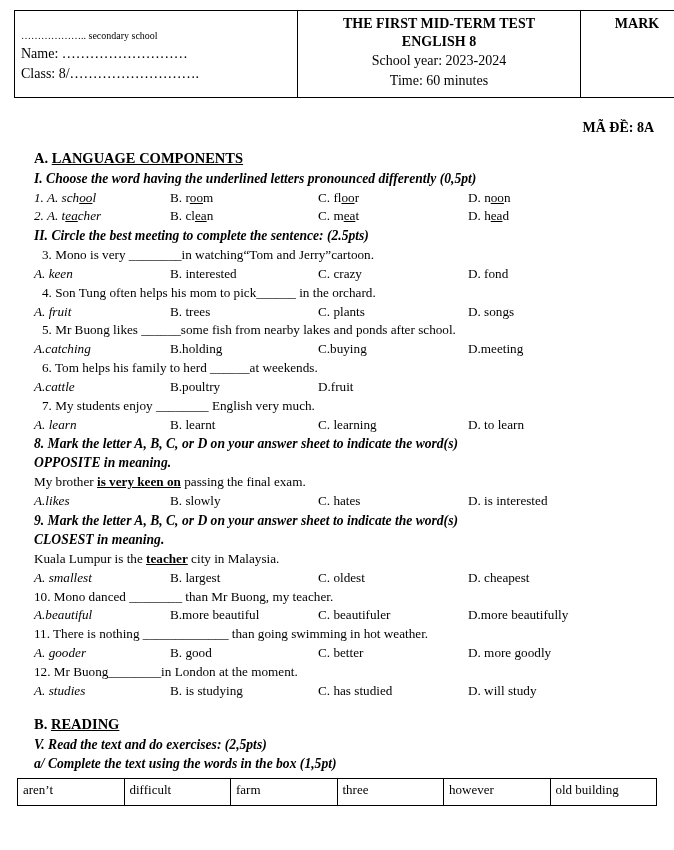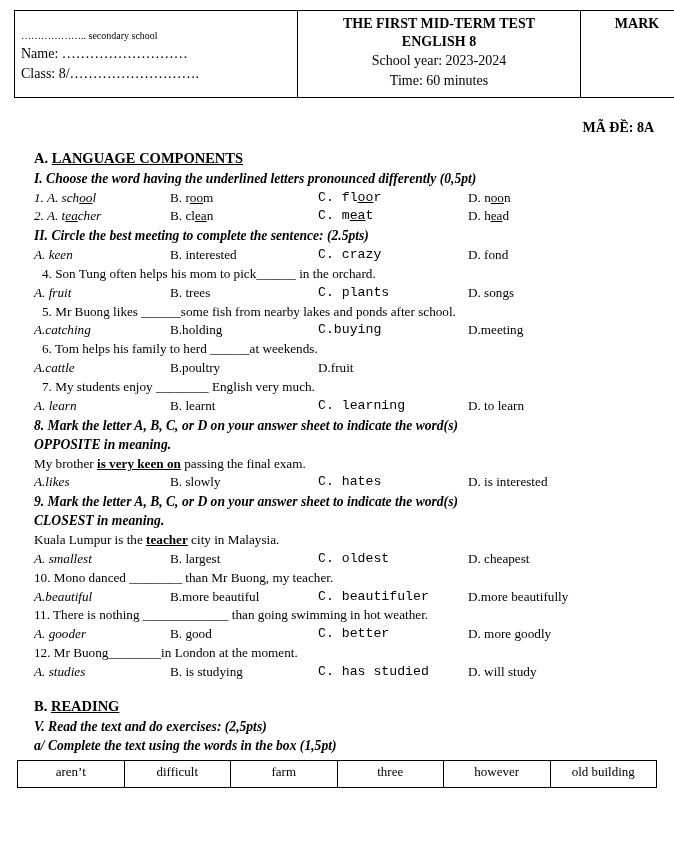--- a/index.html
+++ b/index.html
@@ -88,34 +88,33 @@
   .q.indent { padding-left: 8px; }
 
   .opts {
     display: flex;
     margin: 0 0 1px 0;
     line-height: 1.35;
   }
   .opts .o { flex: 0 0 auto; }
   .o1 { width: 136px; font-style: italic; }
   .o2 { width: 148px; }
-  .o3 { width: 150px; font-family: Liberation Mono, monospace; }
+  .o3 { width: 150px; }
   .o4 { width: auto; }
 
   .u { text-decoration: underline; }
   .bu { font-weight: bold; text-decoration: underline; }
   .gap-m { height: 14px; }
 
   
   table.wordbox {
     border-collapse: collapse;
     width: 640px;
     margin: 6px auto 11px auto;
     table-layout: fixed;
-    text-align: center;
   }
   table.wordbox td {
     border: 1px solid #000;
     font-size: 13px;
     padding: 3px 5px;
     height: 20px;
     vertical-align: top;
   }
 </style>
 </head>
@@ -168,20 +167,21 @@
       <span class="o o1"><span>2.</span>
         <span><span>A.</span> <span>t</span><span class="u">ea</span><span>cher</span></span>
       </span>
       <span class="o o2"><span>B.</span> <span>cl</span><span class="u">ea</span><span>n</span></span>
       <span class="o o3"><span>C.</span> <span>m</span><span class="u">ea</span><span>t</span></span>
       <span class="o o4"><span>D.</span> <span>h</span><span class="u">ea</span><span>d</span></span>
     </div>
 
     <div class="sub-head">II. Circle the best meeting to complete the sentence: (2.5pts)</div>
 
+    <div class="q indent">3. Mono is very ________in watching“Tom and Jerry”cartoon.</div>
     <div class="opts">
       <span class="o o1">A. keen</span>
       <span class="o o2">B. interested</span>
       <span class="o o3">C.  crazy</span>
       <span class="o o4">D. fond</span>
     </div>
 
     <div class="q indent">4. Son Tung often helps his mom to pick______ in the orchard.</div>
     <div class="opts">
       <span class="o o1">A. fruit</span>

